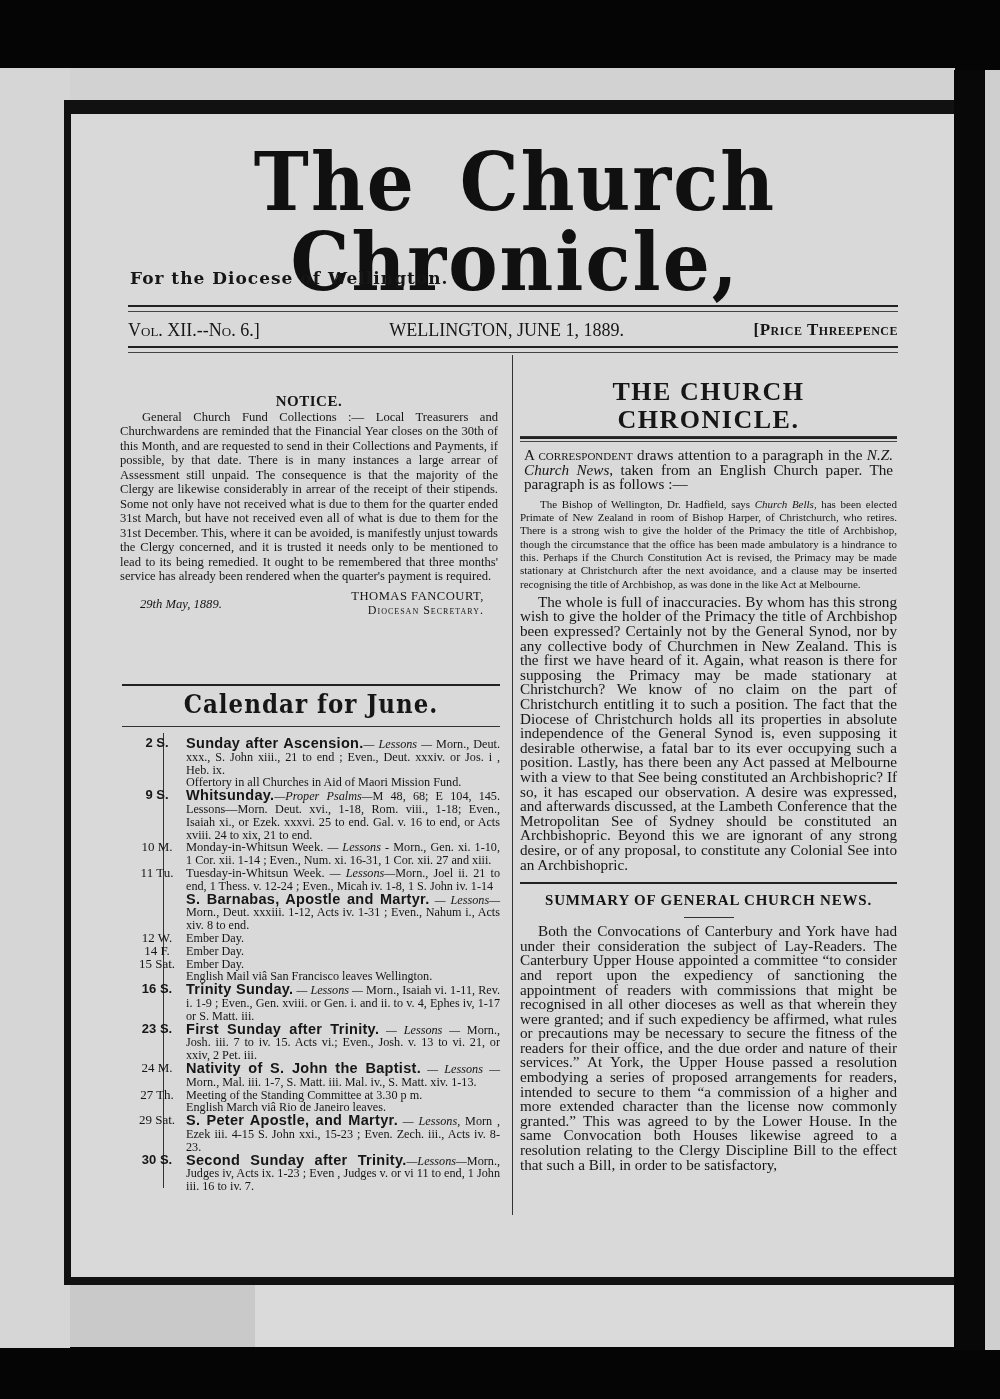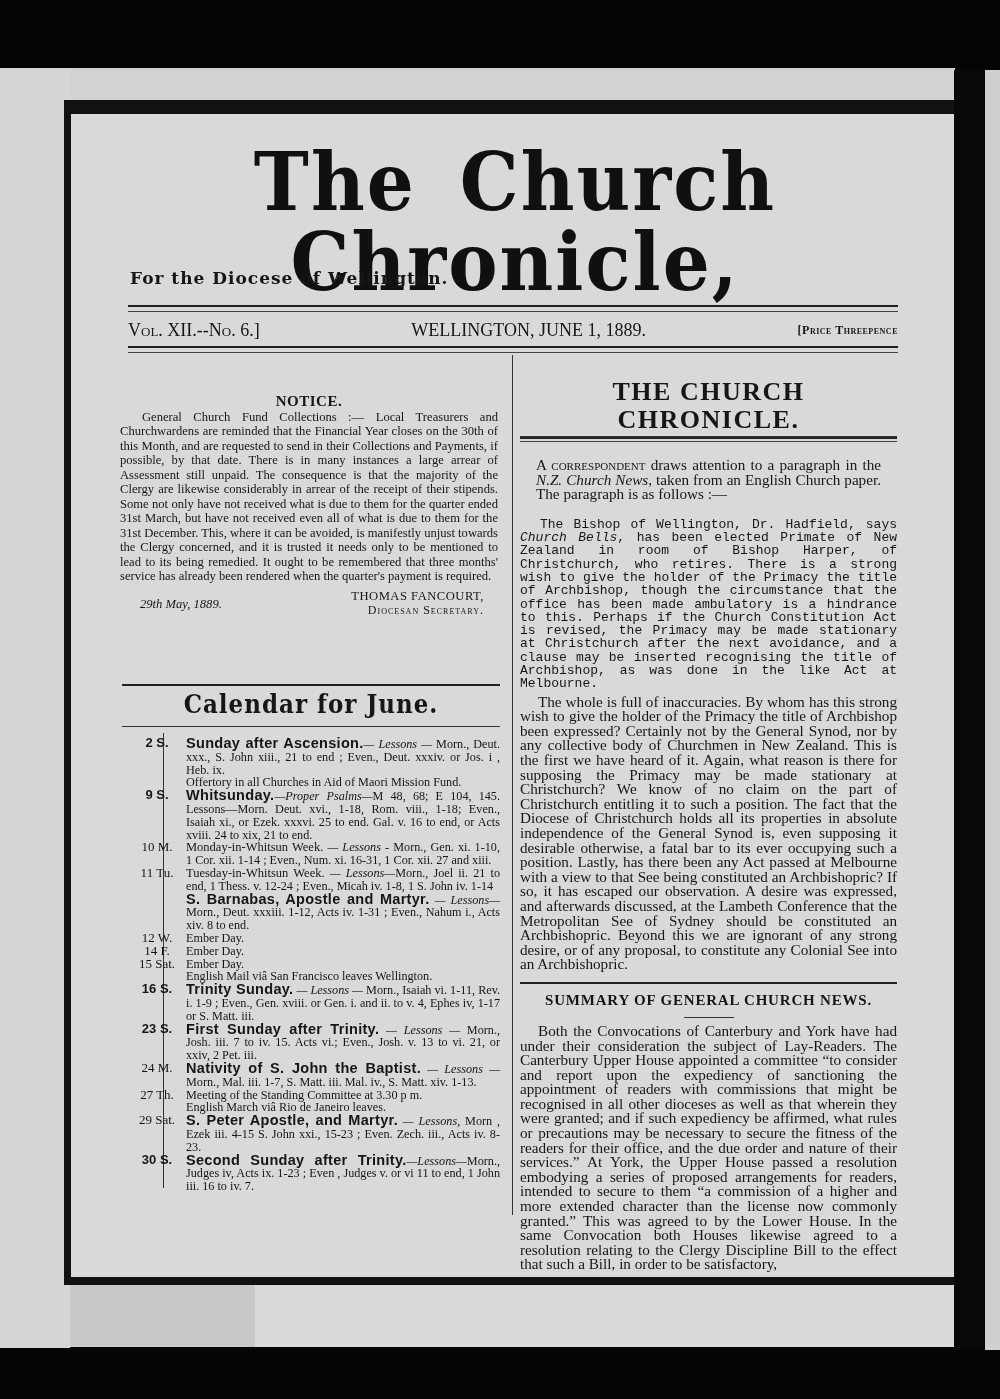--- a/index.html
+++ b/index.html
@@ -35,21 +35,21 @@
   .subtitle {
     position:absolute; left:130px; top:268px; width:770px; text-align:left;
     font-family:"DejaVu Serif", serif; font-weight:bold; font-size:17px; letter-spacing:1px;
   }
   .rule-double { position:absolute; left:128px; width:770px; height:4px; border-top:2px solid #222; border-bottom:1px solid #444; }
   .dateline {
     position:absolute; left:128px; top:318px; width:770px; height:24px;
     font-size:18px; display:flex; justify-content:space-between; align-items:center;font-family:Liberation Serif, serif;
   }
   .dateline .sc { font-variant: small-caps; }
-  .dateline .price { font-variant: small-caps; font-weight:bold; font-size:12px; letter-spacing:0.5px; }
+  .dateline .price { font-variant: small-caps; font-weight:bold; font-size:17px; letter-spacing:0.5px; }
 
   .col-divider { position:absolute; left:512px; top:355px; width:1px; height:860px; background:#333; }
 
   
   .col-left { position:absolute; left:120px; top:372px; width:378px; font-size:12.6px; line-height:14.5px; }
   .notice-title { text-align:center; font-size:15px; font-weight:bold; margin:22px 0 1px 0; letter-spacing:0.5px; }
   .notice-body { text-align:justify; text-indent:22px; margin:0; }
   .sign { display:flex; justify-content:space-between; margin-top:5px; }
   .sign .date { font-style:italic; padding-left:20px; padding-top:8px; }
   .sign .who { text-align:right; padding-right:14px; }
@@ -74,23 +74,23 @@
   .cal-row .txt i { font-style:italic; }
 
   
   .col-right { position:absolute; left:520px; top:378px; width:377px; }
   .rc-title {
     text-align:center; font-size:26px; letter-spacing:1.5px; margin:0; line-height:28px; font-family:"Liberation Serif", serif;
   }
   .rc-rule1 { border-top:1px solid #333; margin:2px 0 0 0; }
   .rc-date { text-align:center; font-weight:bold; font-size:12.5px; margin:3px 0 4px 0; letter-spacing:0.3px; }
   .rc-rule2 { border-top:2px solid #222; border-bottom:1px solid #444; height:2px; margin-bottom:6px; }
-  .rc-body { font-size:15.2px; line-height:14.6px; text-align:justify; margin:16px; }
+  .rc-body { font-size:15.2px; line-height:14.6px; text-align:justify; margin:4px; }
   .rc-body .sc { font-variant:small-caps; }
-  .rc-quote { font-size:13px; line-height:13.3px; text-align:justify; text-indent:20px; margin:6px 0 4px 0;font-family:Liberation Mono, monospace; }
+  .rc-quote { font-size:11px; line-height:13.3px; text-align:justify; text-indent:20px; margin:6px 0 4px 0; }
   .rc-para { font-size:15.2px; line-height:14.6px; text-align:justify; text-indent:18px; margin:4px 0 0 0; }
   .summary-rule { border-top:2px solid #222; margin:10px 0 6px 0; }
   .summary-title { text-align:center; font-size:15px; letter-spacing:0.8px; margin:8px; }
   .summary-short { width:50px; margin:5px auto 6px auto; border-top:1px solid #333; }
 </style>
 </head>
 <body>
 
 <div class="top-strip"></div>
 <div class="left-page"></div>

